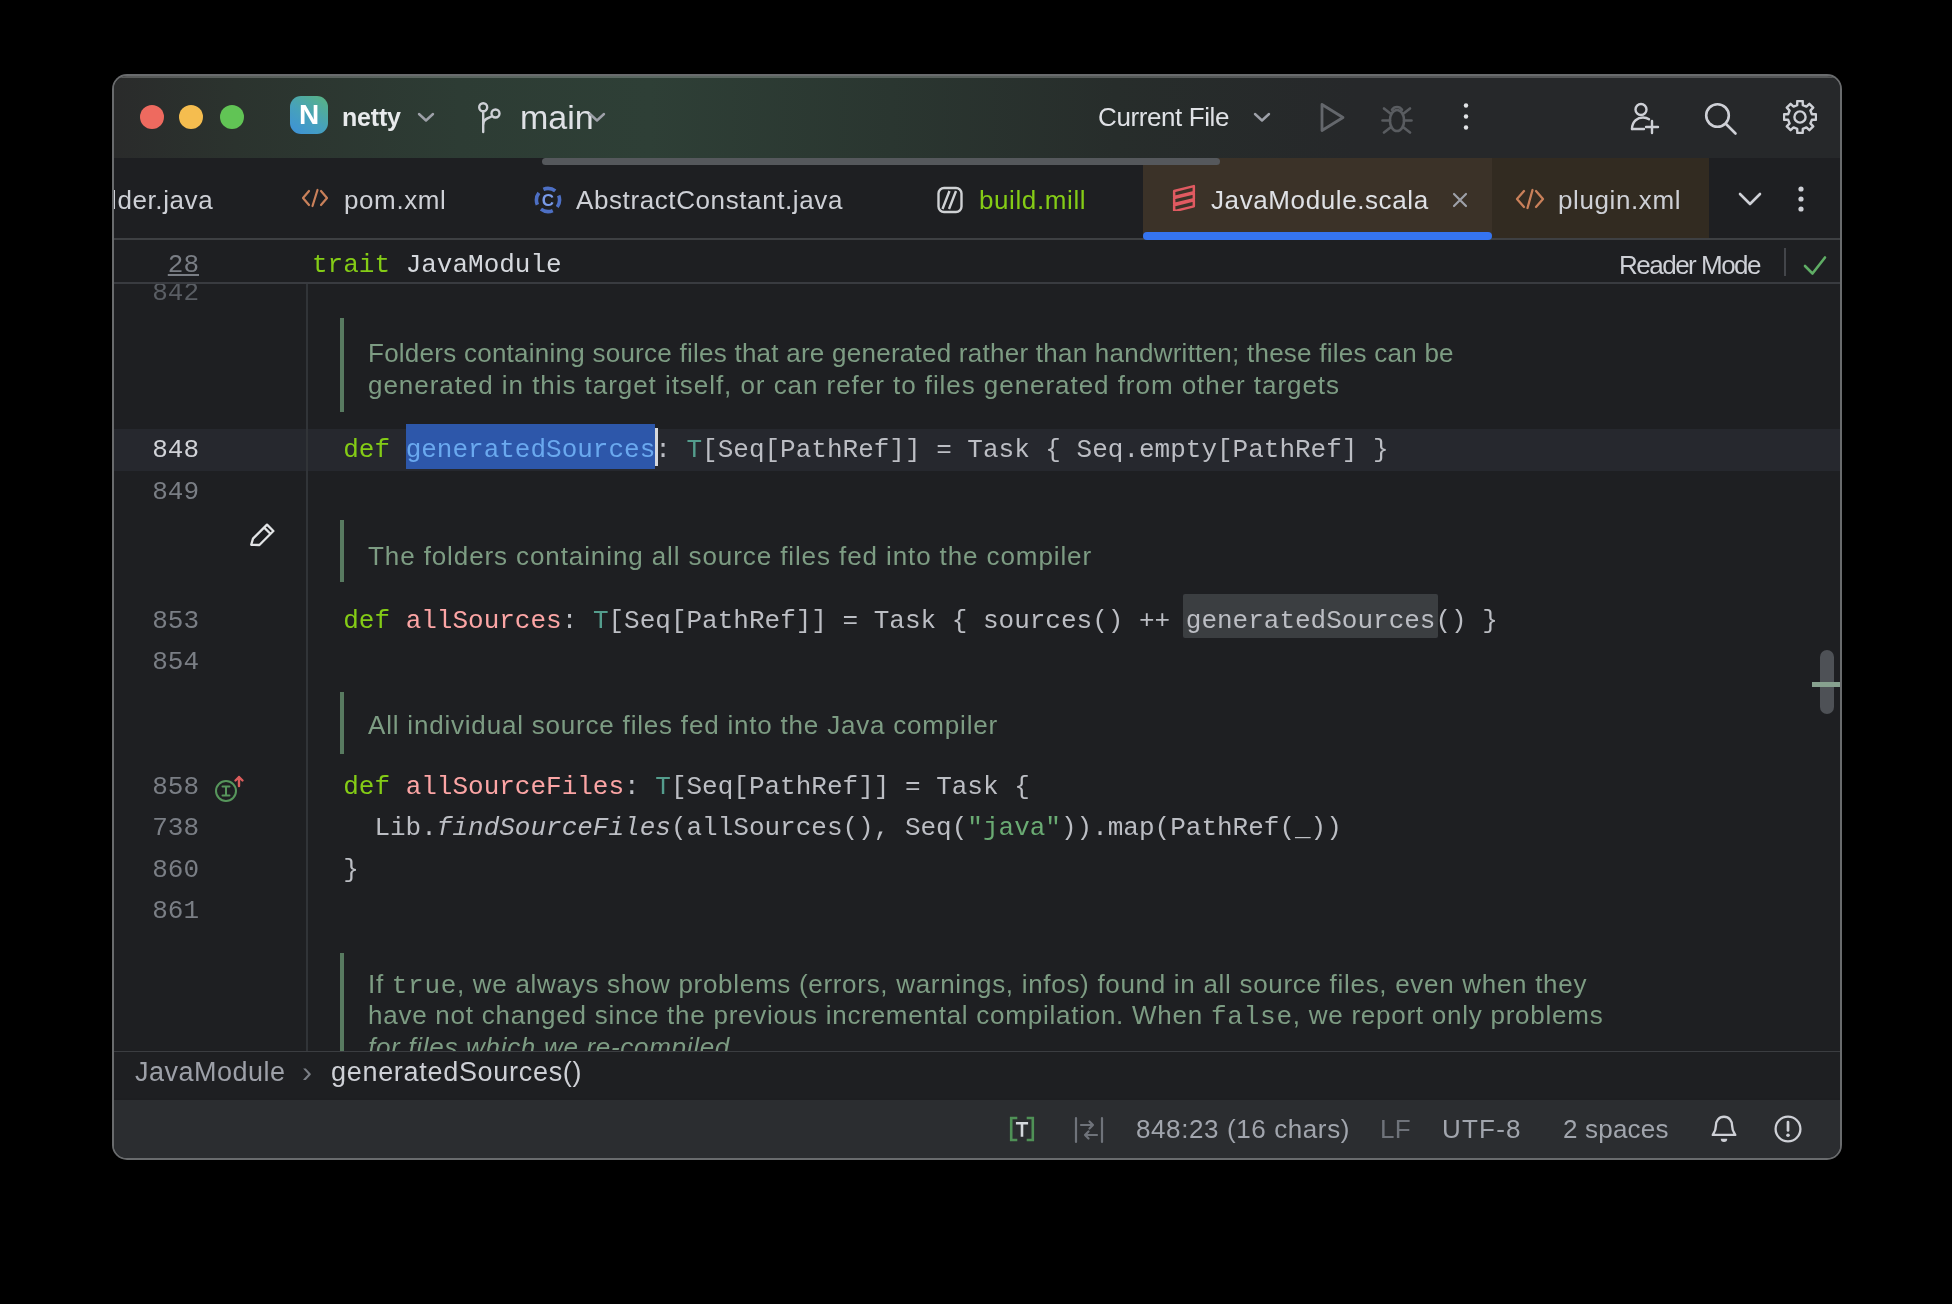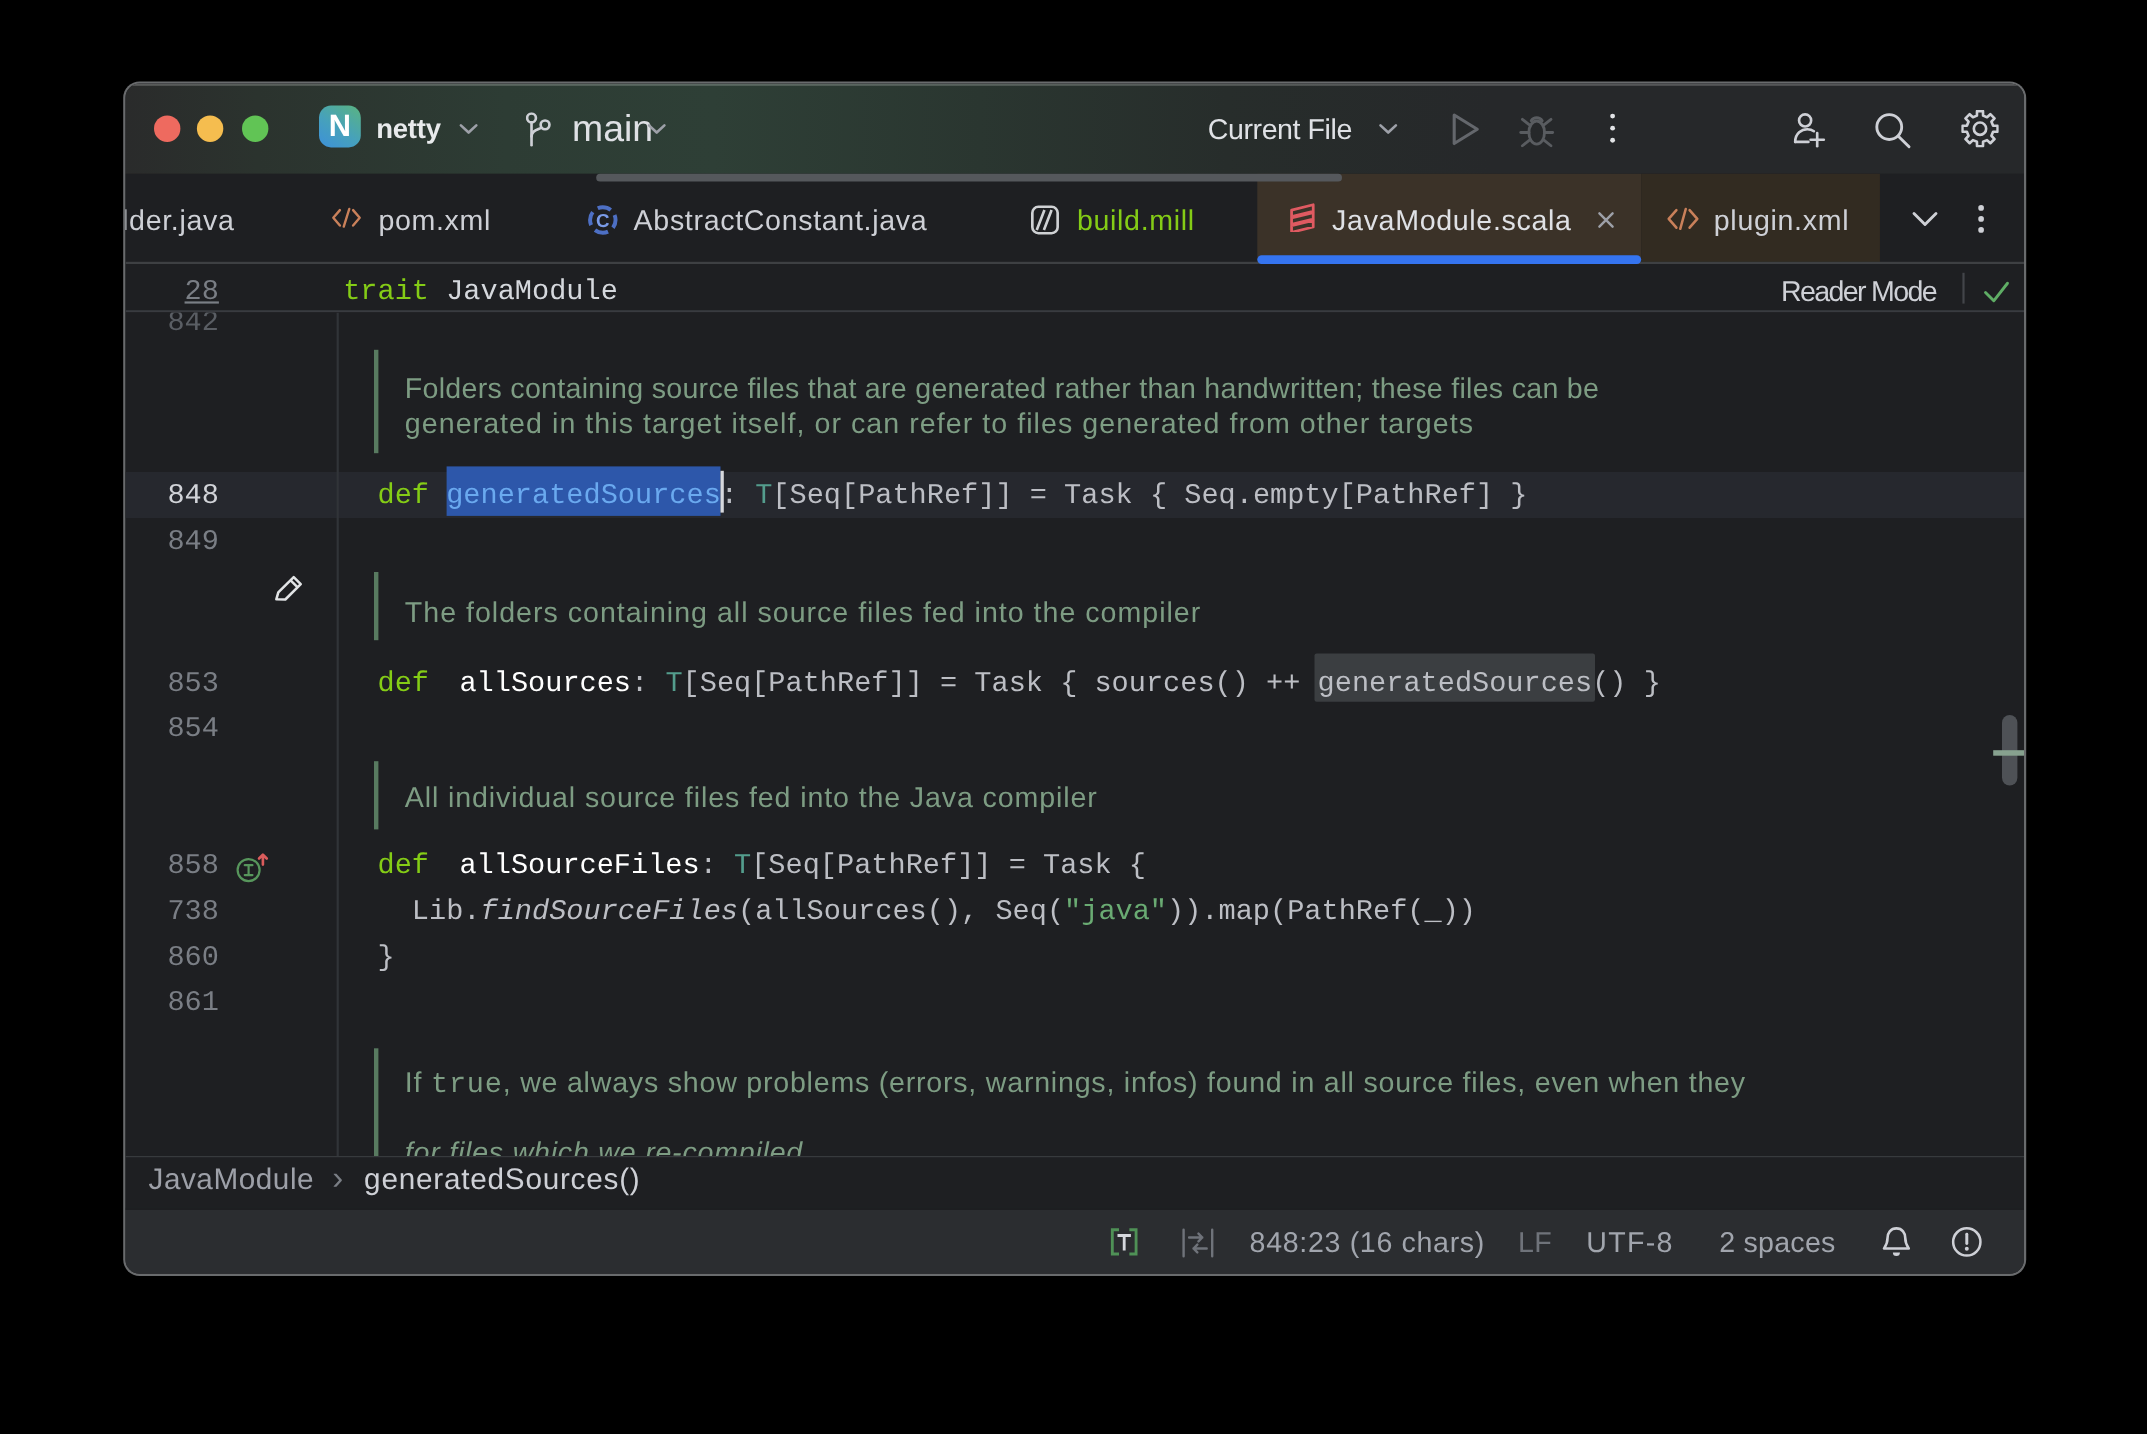--- a/index.html
+++ b/index.html
@@ -32,21 +32,21 @@
   #tabscroll { position:absolute; left:428px; top:0; width:678px; height:7px; border-radius:3.5px; background:#55585c; }
   
   #sticky { position:absolute; left:0; top:164px; width:1726px; height:44px; background:#1e1f22; border-bottom:2px solid #393b40; }
   #sticky .code { position:absolute; top:4px; height:42px; line-height:42px; font-size:26px; font-family:"Liberation Mono",monospace; white-space:pre; }
   
   #editor { position:absolute; left:0; top:208px; width:1726px; height:767px; background:#1e1f22; overflow:hidden; }
   #gutline { position:absolute; left:192px; top:0; width:2px; height:767px; background:#313438; }
   .ln { position:absolute; left:0; width:85px; text-align:right; height:42px; line-height:42px; font-size:26px; font-family:"Liberation Mono",monospace; color:#7a7e85; }
   .cl { position:absolute; left:198px; height:42px; line-height:42px; font-size:26px; font-family:"Liberation Mono",monospace; color:#bcbec4; white-space:pre; }
   .kw { color:#84cc16;text-align:center; }
-  .fn { color:#ffffff;margin-left:12px; }
+  .fn { color:#fca5a5; }
   .ty { color:#549d8d; }
   .str { color:#6aab73; }
   .docbar { position:absolute; left:226px; width:4px; background:#587a60; }
   .doc { position:absolute; left:254px; height:32px; line-height:32px; font-size:26px; color:#7d9c83; white-space:pre; }
   .doc .mono { font-size:26px; }
   #rowhl { position:absolute; left:0; top:145px; width:1726px; height:42px; background:#26282e; }
   #caret { position:absolute; left:541px; top:144px; width:3px; height:38px; background:#d6d8dc; z-index:2; }
   .sel { background:#2d57aa; color:#6aa9ef; padding:11px 0 4px; }
   .idhl { background:#3b3e41; border-radius:2px; padding:12px 3px 2px; margin:0 -3px; }
   
@@ -217,20 +217,21 @@
       <path d="M8.5 12.5 L15.5 12.5 M12 12.5 L12 21.5 M8.5 21.5 L15.5 21.5" stroke="#57965c" stroke-width="2" stroke-linecap="round"></path>
       <path d="M25 12 L25 3 M25 3 L21.5 6.5 M25 3 L28.5 6.5" stroke="#db5c5c" stroke-width="2.4" stroke-linecap="round" stroke-linejoin="round"></path>
     </svg>
 
     <div class="cl" style="top:482px;">  <span class="kw">def</span> <span class="fn">allSourceFiles</span>: <span class="ty">T</span>[Seq[PathRef]] = Task {</div>
     <div class="cl" style="top:523px;">    Lib.<span style="font-style:italic;">findSourceFiles</span>(allSources(), Seq(<span class="str">"java"</span>)).map(PathRef(_))</div>
     <div class="cl" style="top:565px;">  }</div>
 
     <div class="docbar" style="top:669px;height:105px;"></div>
     <div class="doc" style="top:684px;letter-spacing:0.7px;">If <span class="mono">true</span>, we always show problems (errors, warnings, infos) found in all source files, even when they</div>
+    <div class="doc" style="top:715px;letter-spacing:0.75px;">have not changed since the previous incremental compilation. When <span class="mono">false</span>, we report only problems</div>
     <div class="doc" style="top:747px;letter-spacing:0.7px;font-style:italic;">for files which we re-compiled</div>
 
     <div style="position:absolute;left:1706px;top:366px;width:14px;height:64px;border-radius:7px;background:#4e5156;"></div>
     <div style="position:absolute;left:1698px;top:398px;width:28px;height:5px;background:#87a18f;"></div>
   </div>
 
   <div id="crumbs">
     <span style="left:21px;color:#9da0a8;letter-spacing:0.5px;">JavaModule</span>
     <span style="left:188px;color:#7a7e85;font-size:30px;">›</span>
     <span style="left:217px;color:#ced0d6;">generatedSources()</span>

